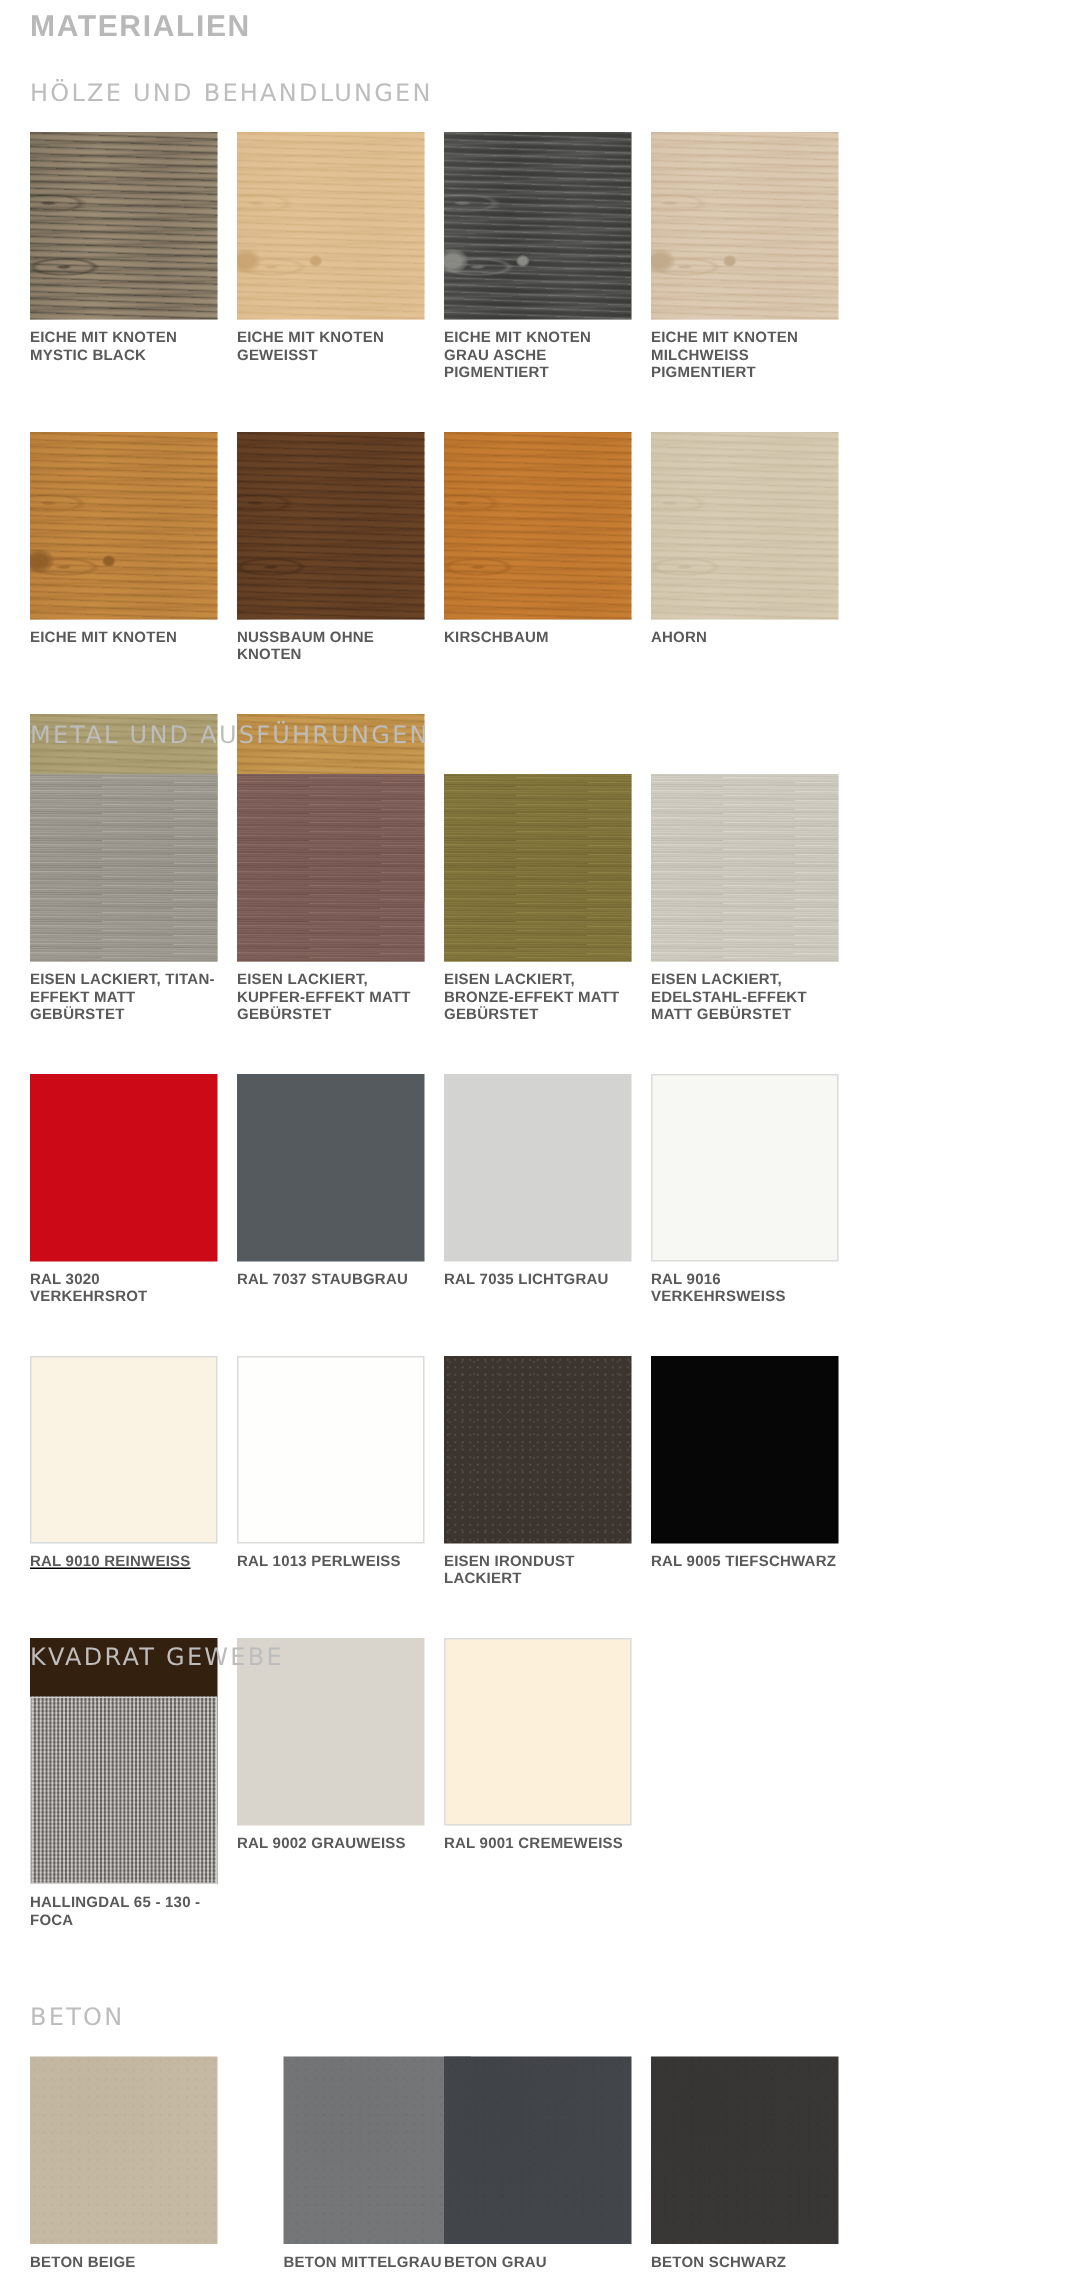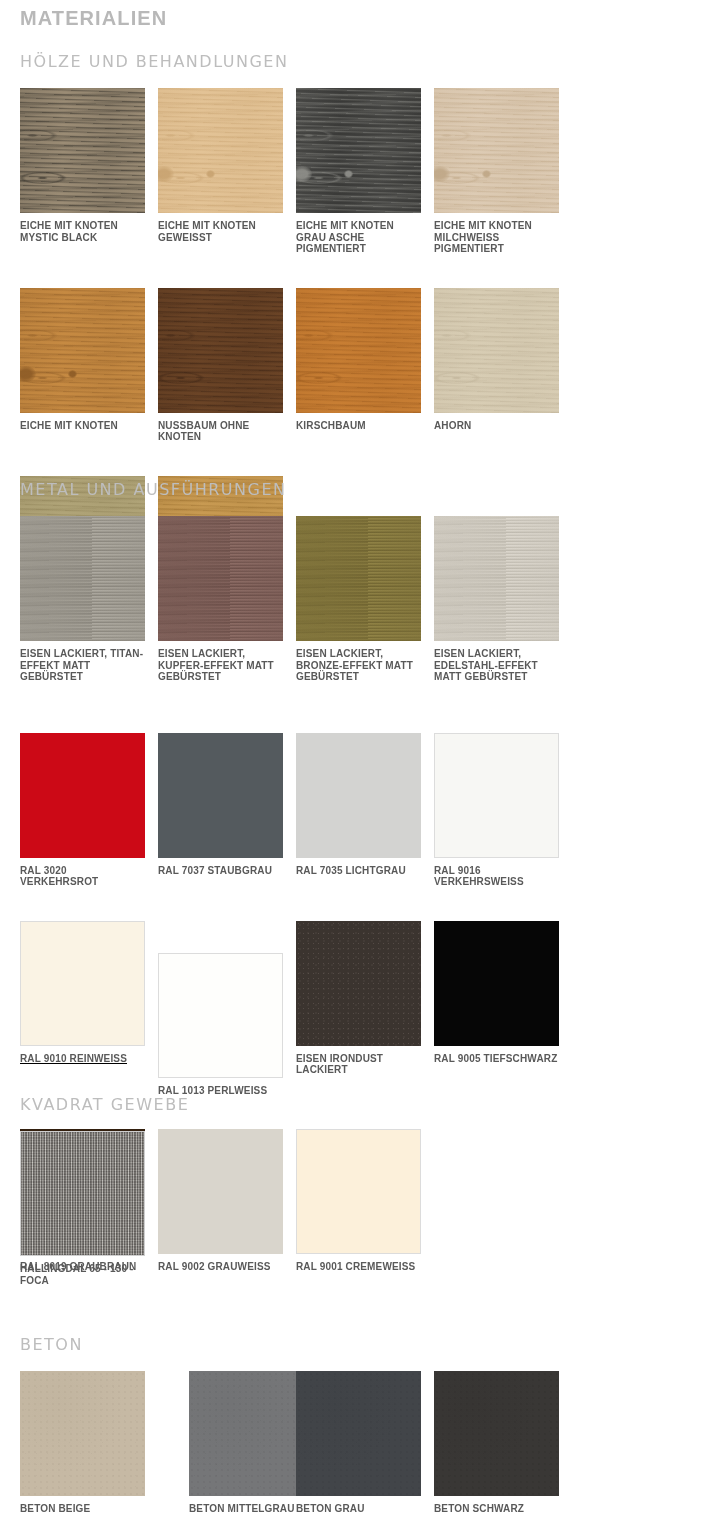--- a/index.html
+++ b/index.html
@@ -159,21 +159,21 @@
         <div class="swatch-cell" style="margin-bottom: 33px;">
           <div class="swatch wood" style="background: repeating-linear-gradient(2deg, rgba(154, 111, 46, 0.5) 0px, rgba(154, 111, 46, 0) 1.4px, rgba(154, 111, 46, 0) 3.2px, rgba(154, 111, 46, 0.26) 4.6px), repeating-linear-gradient(-1.2deg, rgba(154, 111, 46, 0.3) 0px, rgba(154, 111, 46, 0) 2.4px, rgba(154, 111, 46, 0) 6px, rgba(154, 111, 46, 0.18) 8.5px), radial-gradient(150% 38% at 18% 72%, rgba(154, 111, 46, 0.55) 0px, rgba(154, 111, 46, 0.55) 1.5%, rgba(154, 111, 46, 0) 3%, rgba(154, 111, 46, 0) 9%, rgba(154, 111, 46, 0.42) 11%, rgba(154, 111, 46, 0) 13%), radial-gradient(120% 30% at 10% 38%, rgba(154, 111, 46, 0.45) 0px, rgba(154, 111, 46, 0.45) 2%, rgba(154, 111, 46, 0) 4%, rgba(154, 111, 46, 0) 12%, rgba(154, 111, 46, 0.3) 14%, rgba(154, 111, 46, 0) 17%), linear-gradient(92deg, rgba(154, 111, 46, 0.14) 0%, rgba(200, 154, 82, 0) 35%, rgba(154, 111, 46, 0.1) 70%, rgba(200, 154, 82, 0) 100%), linear-gradient(rgb(200, 154, 82), rgb(200, 154, 82));"></div>
           <div class="swatch-label">EICHE OHNE KNOTEN</div>
         </div>
       </div>
   </div>
 
   <div class="section" id="sec-metals" style="top:480px;">
     <div class="section-title">METAL UND AUSFÜHRUNGEN</div>
     <div class="grid" id="grid-metals" style="margin-top:17px;">
-        <div class="swatch-cell" style="margin-bottom: 50px;">
+        <div class="swatch-cell" style="margin-bottom: 33px;">
           <div class="swatch brushed" style="background: repeating-linear-gradient(0.4deg, rgba(185, 181, 172, 0.55) 0px, rgba(125, 121, 113, 0.4) 1px, rgba(185, 181, 172, 0.18) 2px, rgba(125, 121, 113, 0.3) 3px), repeating-linear-gradient(-0.3deg, rgba(125, 121, 113, 0.3) 0px, rgba(185, 181, 172, 0) 3px, rgba(185, 181, 172, 0.22) 6px, rgba(125, 121, 113, 0) 9px), linear-gradient(rgba(185, 181, 172, 0.16) 0%, rgba(125, 121, 113, 0.1) 50%, rgba(185, 181, 172, 0.12) 100%), linear-gradient(rgb(154, 150, 140), rgb(154, 150, 140));"></div>
           <div class="swatch-label">EISEN LACKIERT, TITAN-EFFEKT MATT GEBÜRSTET</div>
         </div>
         <div class="swatch-cell" style="margin-bottom: 33px;">
           <div class="swatch brushed" style="background: repeating-linear-gradient(0.4deg, rgba(150, 117, 109, 0.55) 0px, rgba(97, 70, 64, 0.4) 1px, rgba(150, 117, 109, 0.18) 2px, rgba(97, 70, 64, 0.3) 3px), repeating-linear-gradient(-0.3deg, rgba(97, 70, 64, 0.3) 0px, rgba(150, 117, 109, 0) 3px, rgba(150, 117, 109, 0.22) 6px, rgba(97, 70, 64, 0) 9px), linear-gradient(rgba(150, 117, 109, 0.16) 0%, rgba(97, 70, 64, 0.1) 50%, rgba(150, 117, 109, 0.12) 100%), linear-gradient(rgb(123, 92, 86), rgb(123, 92, 86));"></div>
           <div class="swatch-label">EISEN LACKIERT, KUPFER-EFFEKT MATT GEBÜRSTET</div>
         </div>
         <div class="swatch-cell" style="margin-bottom: 33px;">
           <div class="swatch brushed" style="background: repeating-linear-gradient(0.4deg, rgba(154, 140, 77, 0.55) 0px, rgba(101, 90, 43, 0.4) 1px, rgba(154, 140, 77, 0.18) 2px, rgba(101, 90, 43, 0.3) 3px), repeating-linear-gradient(-0.3deg, rgba(101, 90, 43, 0.3) 0px, rgba(154, 140, 77, 0) 3px, rgba(154, 140, 77, 0.22) 6px, rgba(101, 90, 43, 0) 9px), linear-gradient(rgba(154, 140, 77, 0.16) 0%, rgba(101, 90, 43, 0.1) 50%, rgba(154, 140, 77, 0.12) 100%), linear-gradient(rgb(127, 114, 57), rgb(127, 114, 57));"></div>
           <div class="swatch-label">EISEN LACKIERT, BRONZE-EFFEKT MATT GEBÜRSTET</div>
@@ -195,21 +195,21 @@
           <div class="swatch-label">RAL 7035 LICHTGRAU</div>
         </div>
         <div class="swatch-cell" style="margin-bottom: 33px;">
           <div class="swatch bordered" style="background: rgb(247, 247, 244);"></div>
           <div class="swatch-label">RAL 9016 VERKEHRSWEISS</div>
         </div>
         <div class="swatch-cell" style="margin-bottom: 33px; text-decoration: underline;">
           <div class="swatch bordered" style="background: rgb(250, 243, 228);"></div>
           <div class="swatch-label">RAL 9010 REINWEISS</div>
         </div>
-        <div class="swatch-cell" style="margin-bottom: 33px; margin-top: 32px;">
+        <div class="swatch-cell" style="margin-bottom: 33px;">
           <div class="swatch bordered" style="background: rgb(254, 254, 252);"></div>
           <div class="swatch-label">RAL 1013 PERLWEISS</div>
         </div>
         <div class="swatch-cell" style="margin-bottom: 33px;">
           <div class="swatch" style="background: radial-gradient(rgba(106, 96, 90, 0.55) 0.7px, transparent 1px) 0% 0% / 5px 5px, radial-gradient(rgba(106, 96, 90, 0.35) 0.5px, transparent 0.9px) 0% 0% / 8px 8px, linear-gradient(rgb(59, 52, 47), rgb(59, 52, 47)) 0% 0% / 100% 100%;"></div>
           <div class="swatch-label">EISEN IRONDUST LACKIERT</div>
         </div>
         <div class="swatch-cell" style="margin-bottom: 33px;">
           <div class="swatch" style="background: rgb(6, 6, 6);"></div>
           <div class="swatch-label">RAL 9005 TIEFSCHWARZ</div>

